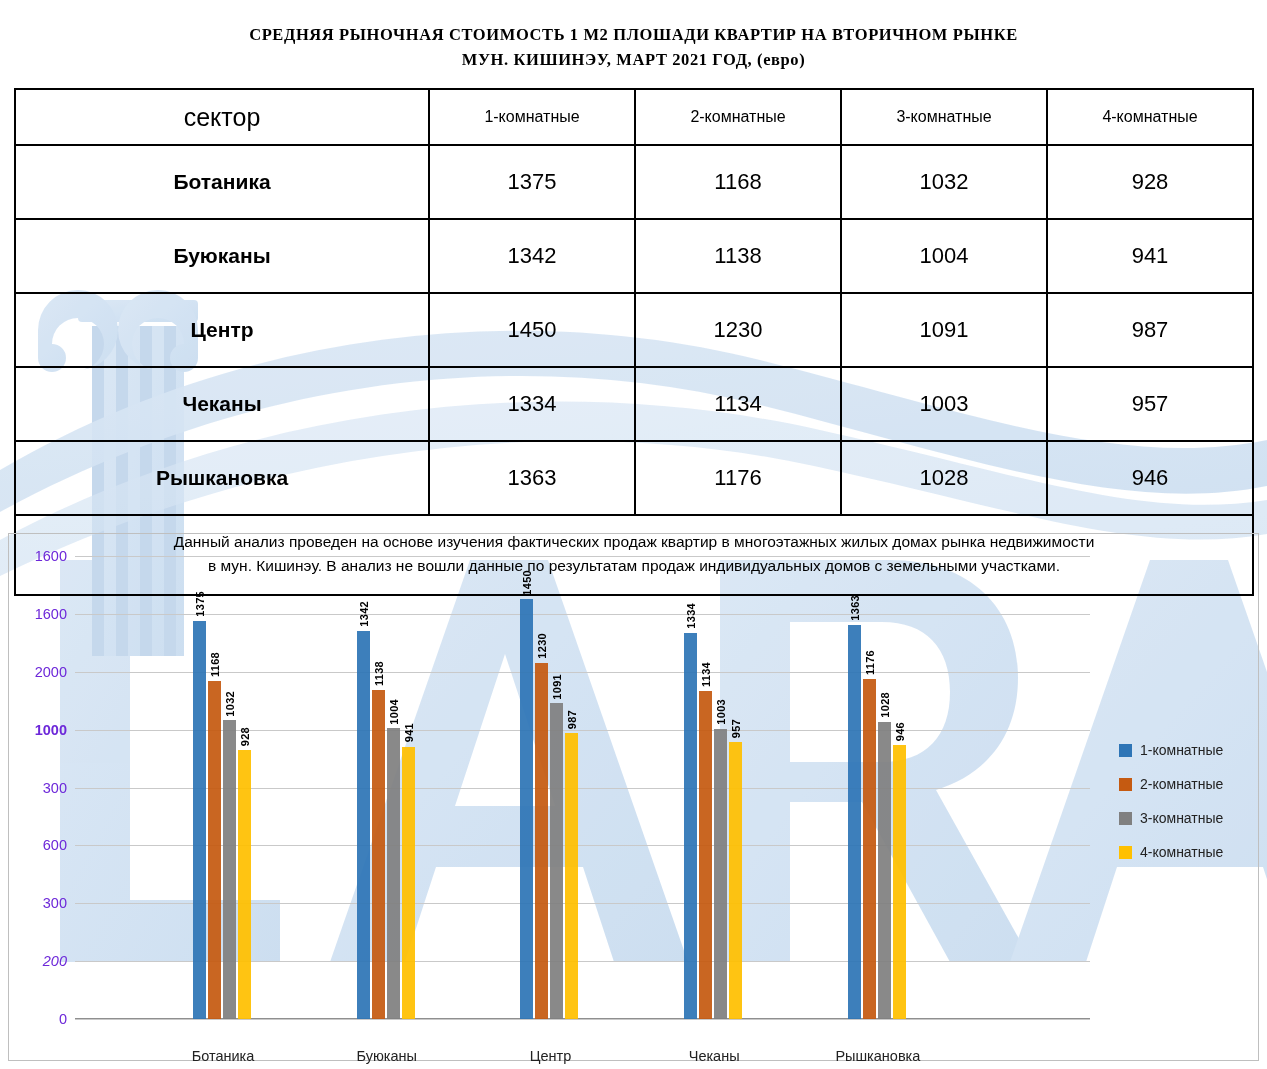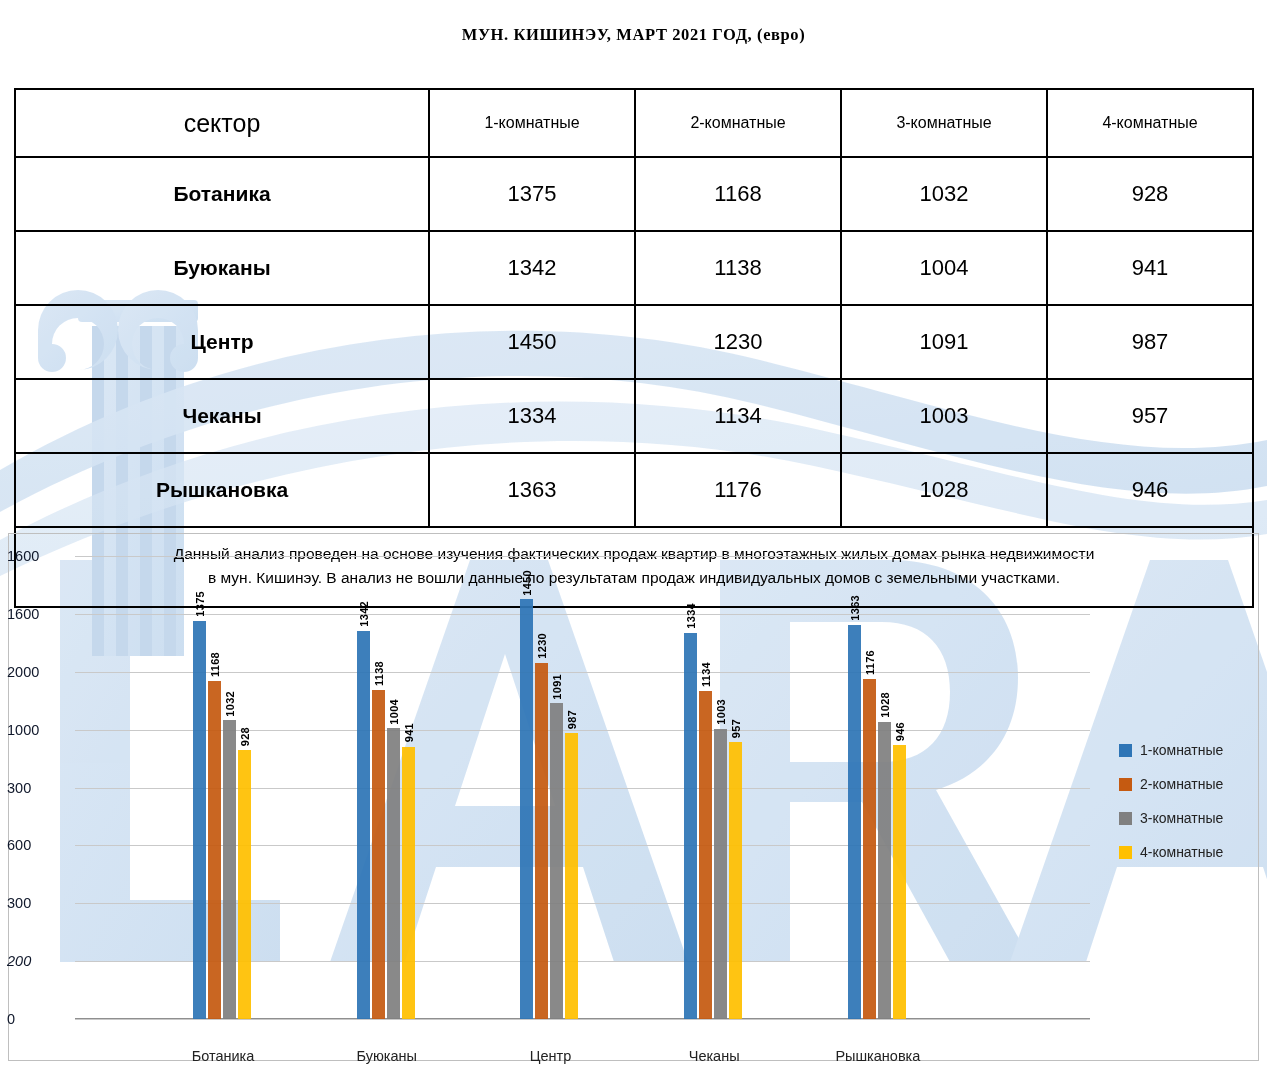--- a/index.html
+++ b/index.html
@@ -62,21 +62,21 @@
     vertical-align: middle;
     background: transparent;
   }
   .col-sector { width: 414px; }
   .col-num { width: 206px; }
 
   #data-table thead th.hdr-sector {
     font-size: 25px;
     font-weight: normal;
     height: 50px;
-    padding: 8px 0;
+    padding: 2px 0;
   }
   #data-table thead th.hdr-num {
     font-size: 16px;
     font-weight: normal;
     height: 50px;
     padding: 2px 0;
   }
   #data-table tbody td.cell-sector {
     font-size: 21px;
     font-weight: bold;
@@ -127,23 +127,23 @@
     left: 0;
     bottom: 0;
     width: 100%;
     height: 1px;
     background: #8f8f8f;
   }
   .ytick {
     position: absolute;
     right: 1023px;
     width: 60px;
-    text-align: left;
+    text-align: right;
     font-size: 14.5px;
-    color: #0f172a;
+    color: #6d28d9;
     transform: translateY(-50%);
   }
   .group {
     position: absolute;
     bottom: 0;
     height: 100%;
   }
   .bar {
     position: absolute;
     bottom: 0;
@@ -213,20 +213,21 @@
     <path d="M198 330 a40 40 0 1 0 -40 40 a26 26 0 1 1 26-26 a14 14 0 1 0 14 14 z"></path>
 
     <path d="M0 470 C240 330 520 300 760 360 C960 410 1120 470 1267 440 L1267 486 C1120 516 950 452 756 404 C520 346 250 376 0 512 z" opacity="0.9"></path>
     <path d="M0 540 C260 400 560 372 820 430 C1020 474 1140 520 1267 500 L1267 534 C1140 556 1010 508 814 466 C566 412 270 444 0 576 z" opacity="0.7"></path>
   </g>
 </svg>
 
 <div id="content">
 
   <div id="title-block">
+    <div>СРЕДНЯЯ  РЫНОЧНАЯ  СТОИМОСТЬ  1 М2  ПЛОШАДИ  КВАРТИР НА ВТОРИЧНОМ РЫНКЕ</div>
     <div>МУН.  КИШИНЭУ, МАРТ 2021 ГОД, (евро)</div>
   </div>
 
   <table id="data-table">
     <colgroup>
       <col class="col-sector">
         <col class="col-num">
         <col class="col-num">
         <col class="col-num">
         <col class="col-num">
@@ -293,21 +294,21 @@
         <div class="ytick" style="top: 463px;">0</div>
         <div class="gridline" style="top: 405.125px;"></div>
         <div class="ytick" style="top: 405.125px; font-style: italic;">200</div>
         <div class="gridline" style="top: 347.25px;"></div>
         <div class="ytick" style="top: 347.25px;">300</div>
         <div class="gridline" style="top: 289.375px;"></div>
         <div class="ytick" style="top: 289.375px;">600</div>
         <div class="gridline" style="top: 231.5px;"></div>
         <div class="ytick" style="top: 231.5px;">300</div>
         <div class="gridline" style="top: 173.625px;"></div>
-        <div class="ytick" style="top: 173.625px;">1000</div>
+        <div class="ytick" style="top: 173.625px; font-weight: bold;">1000</div>
         <div class="gridline" style="top: 115.75px;"></div>
         <div class="ytick" style="top: 115.75px;">2000</div>
         <div class="gridline" style="top: 57.875px;"></div>
         <div class="ytick" style="top: 57.875px;">1600</div>
         <div class="gridline" style="top: 0px;"></div>
         <div class="ytick" style="top: 0px;">1600</div>
         <div class="axis-line-x"></div>
         <div class="group" style="left: 118.04px; width: 60px;">
           <div class="bar" style="left: 0px; height: 397.891px; background: rgb(46, 117, 182);"></div>
           <div class="bar-label" style="left: 1px; bottom: 401.891px;">1375</div>

